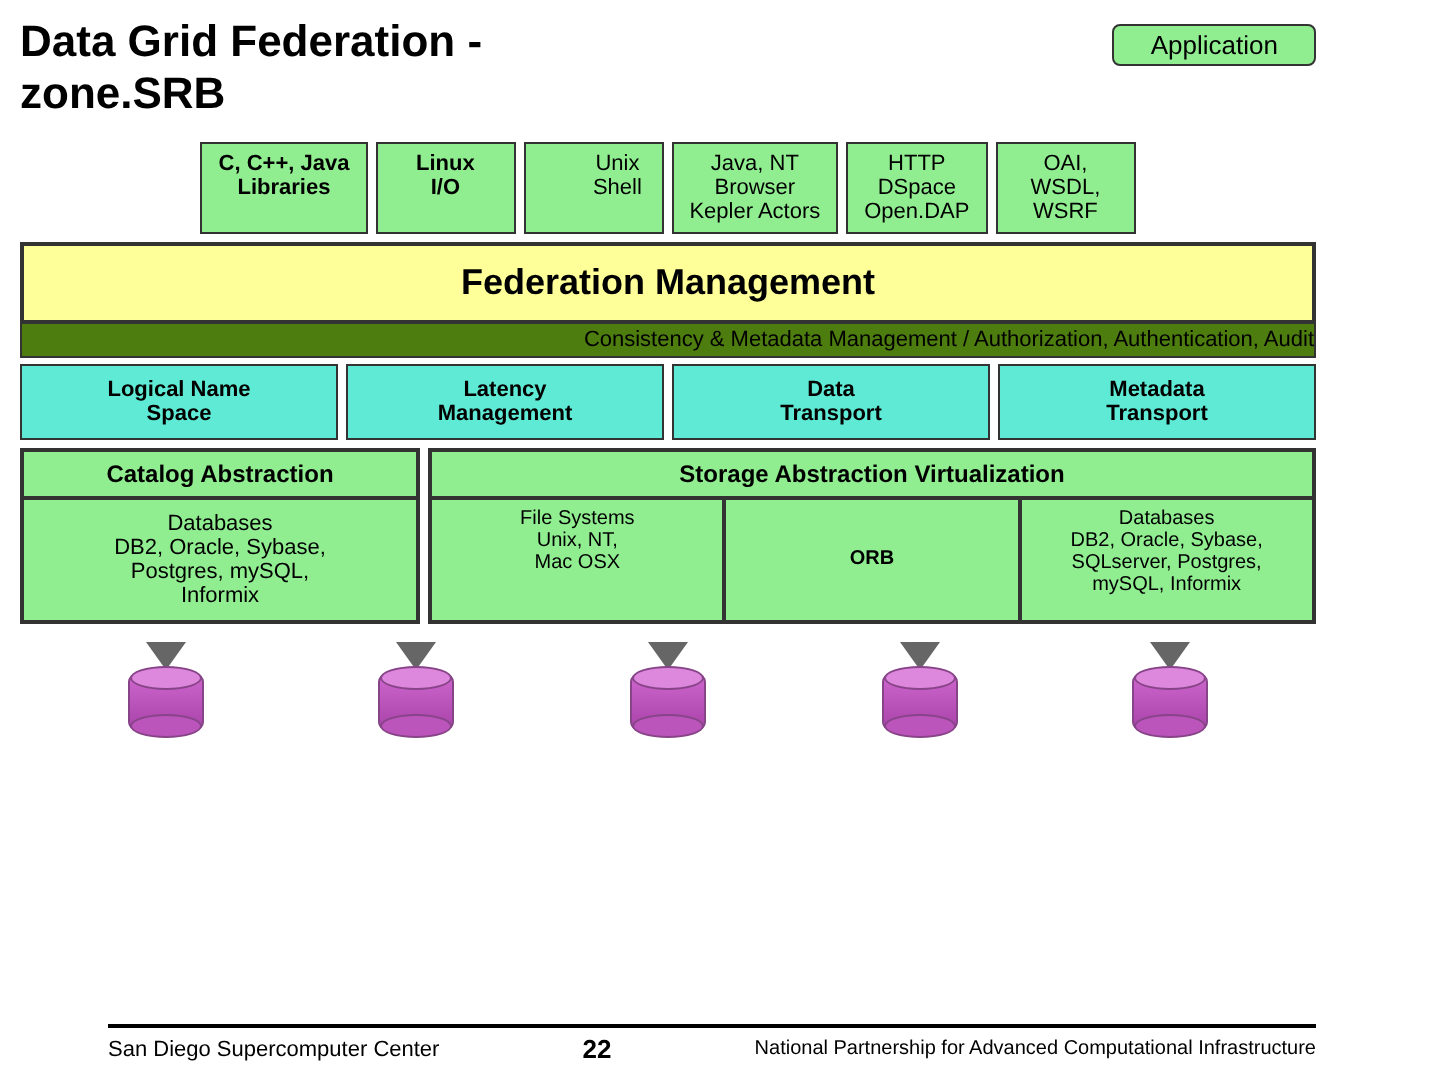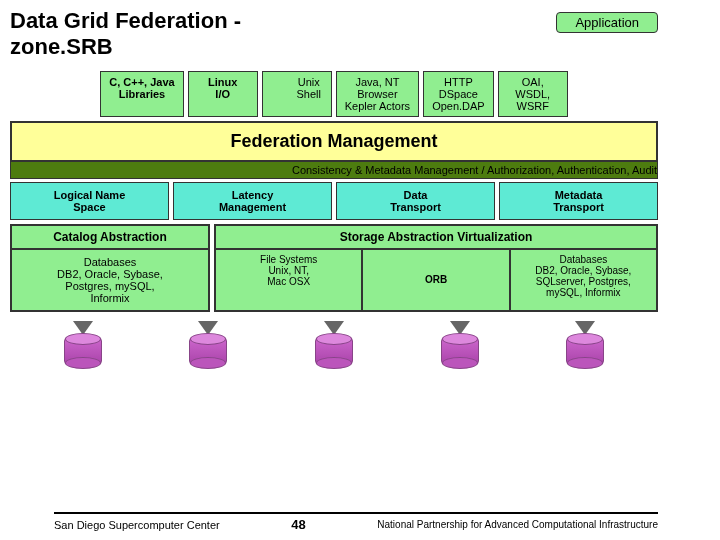--- a/index.html
+++ b/index.html
@@ -317,17 +317,17 @@
     </div>
 
     <div class="cylinder-group">
       <div class="arrow-down"></div>
       <div class="cylinder"></div>
     </div>
   </div>
 
   <div class="footer">
     <div class="footer-left">San Diego Supercomputer Center</div>
-    <div class="footer-center">48</div>
+    <div class="footer-center">22</div>
     <div class="footer-right">National Partnership for Advanced Computational Infrastructure</div>
   </div>
 
 </div>
 
 </body></html>

